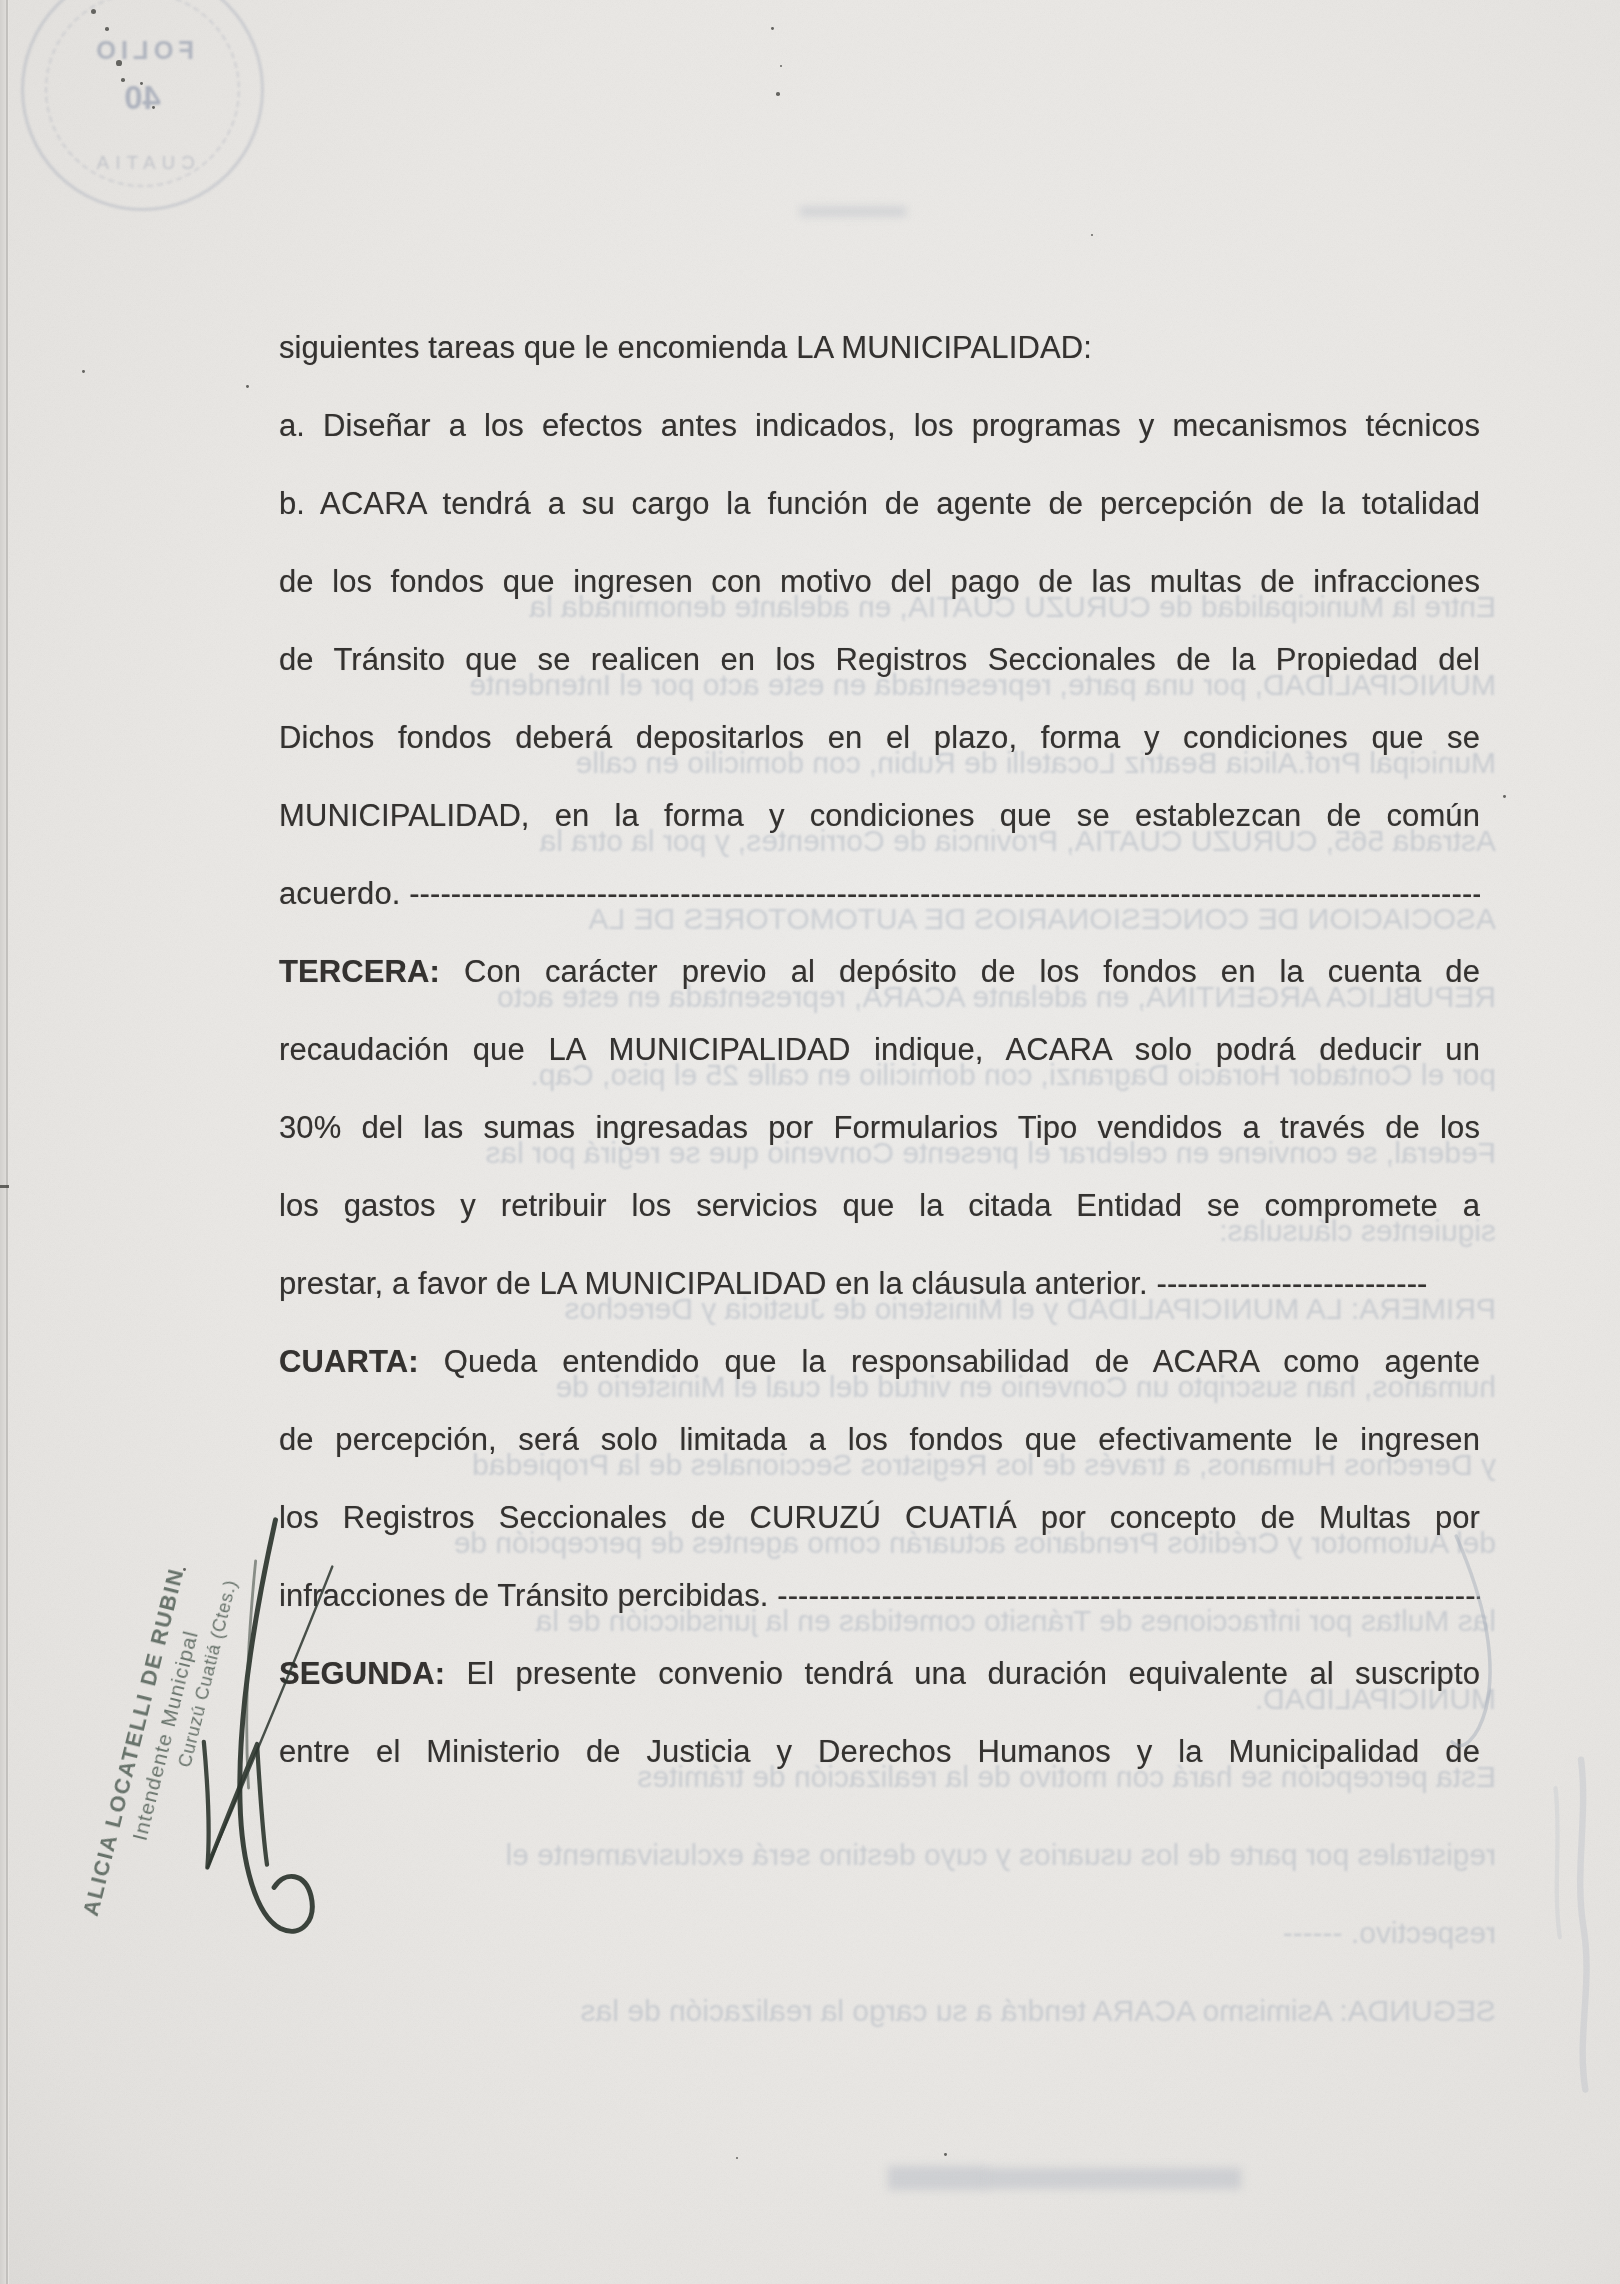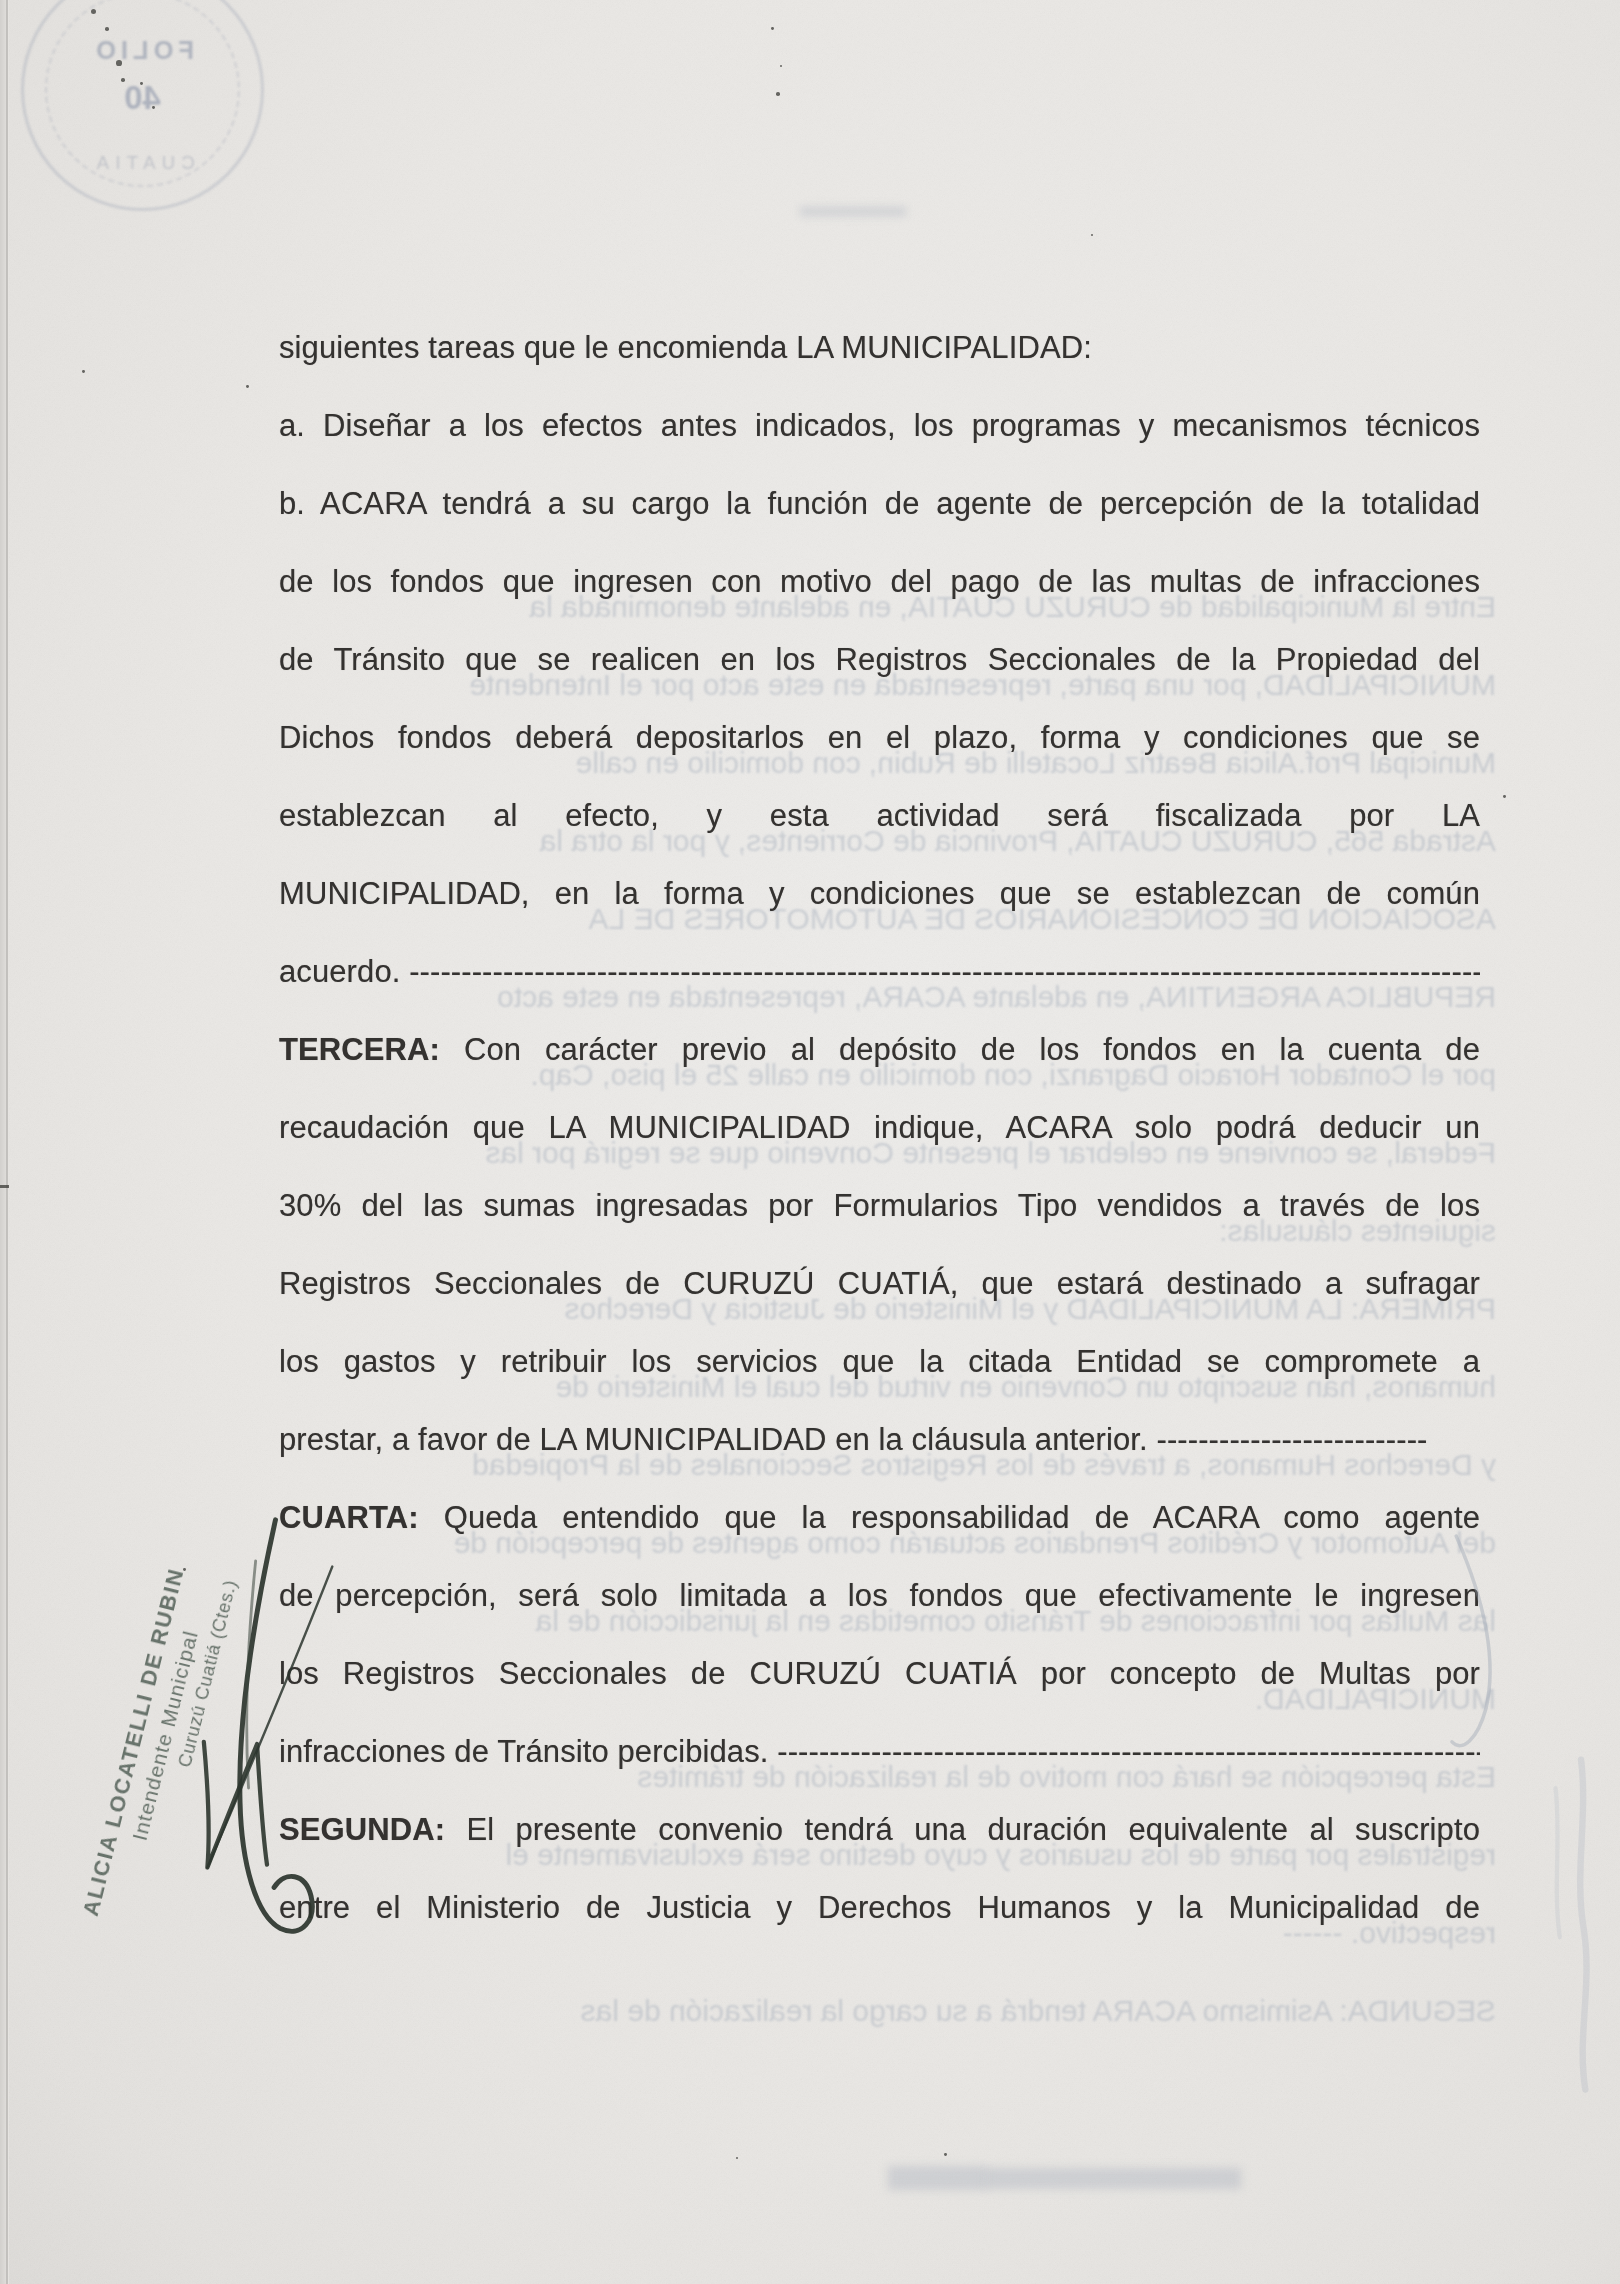--- a/index.html
+++ b/index.html
@@ -92,27 +92,25 @@
     <div class="gline">SEGUNDA: Asimismo ACARA tendrá a su cargo la realización de las</div>
   </div>
 
   <div class="doc-body">
     <div class="line"><span>siguientes tareas que le encomienda LA MUNICIPALIDAD:</span></div>
     <div class="line j"><span>a. Diseñar a los efectos antes indicados, los programas y mecanismos técnicos</span></div>
     <div class="line j"><span>b. ACARA tendrá a su cargo la función de agente de percepción de la totalidad</span></div>
     <div class="line j"><span>de los fondos que ingresen con motivo del pago de las multas de infracciones</span></div>
     <div class="line j"><span>de Tránsito que se realicen en los Registros Seccionales de la Propiedad del</span></div>
     <div class="line j"><span>Dichos fondos deberá depositarlos en el plazo, forma y condiciones que se</span></div>
-    <div class="line j"><span>establezcan al efecto, y esta actividad será fiscalizada por LA</span></div>
     <div class="line j"><span>MUNICIPALIDAD, en la forma y condiciones que se establezcan de común</span></div>
     <div class="line d"><span>acuerdo. ----------------------------------------------------------------------------------------------------------------------------------</span></div>
     <div class="line j"><span class="lead">TERCERA:</span><span> Con carácter previo al depósito de los fondos en la cuenta de</span></div>
     <div class="line j"><span>recaudación que LA MUNICIPALIDAD indique, ACARA solo podrá deducir un</span></div>
     <div class="line j"><span>30% del las sumas ingresadas por Formularios Tipo vendidos a través de los</span></div>
-    <div class="line j"><span>Registros Seccionales de CURUZÚ CUATIÁ, que estará destinado a sufragar</span></div>
     <div class="line j"><span>los gastos y retribuir los servicios que la citada Entidad se compromete a</span></div>
     <div class="line d"><span>prestar, a favor de LA MUNICIPALIDAD en la cláusula anterior. --------------------------</span></div>
     <div class="line j"><span class="lead">CUARTA:</span><span> Queda entendido que la responsabilidad de ACARA como agente</span></div>
     <div class="line j"><span>de percepción, será solo limitada a los fondos que efectivamente le ingresen</span></div>
     <div class="line j"><span>los Registros Seccionales de CURUZÚ CUATIÁ por concepto de Multas por</span></div>
     <div class="line d"><span>infracciones de Tránsito percibidas. --------------------------------------------------------------------------------------------</span></div>
     <div class="line j"><span class="lead">SEGUNDA:</span><span> El presente convenio tendrá una duración equivalente al suscripto</span></div>
     <div class="line j"><span>entre el Ministerio de Justicia y Derechos Humanos y la Municipalidad de</span></div>
   </div>
 

